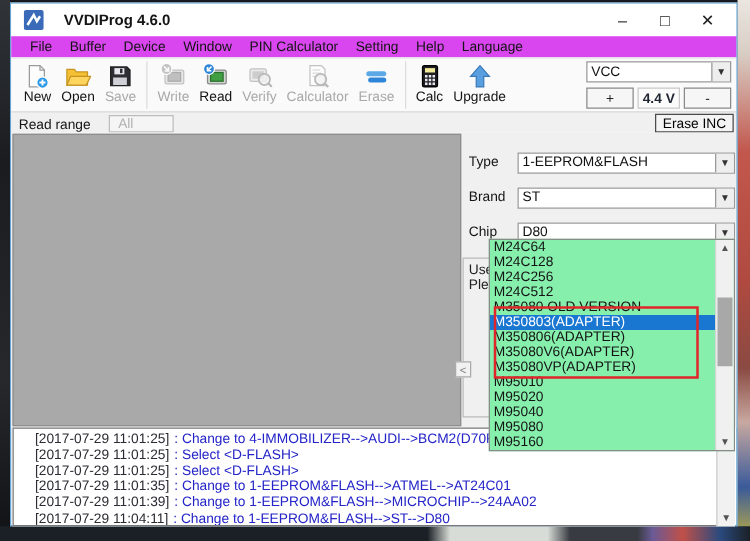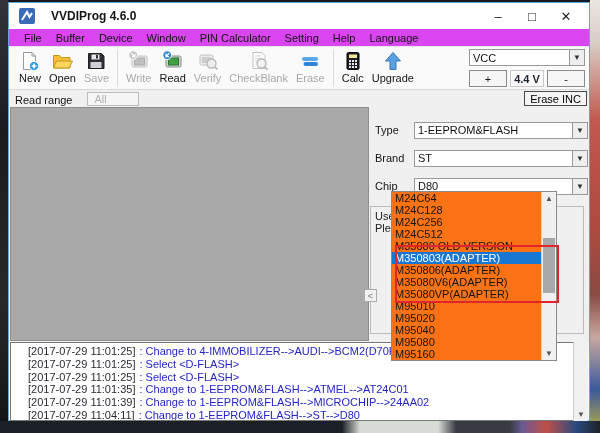--- a/index.html
+++ b/index.html
@@ -56,21 +56,21 @@
   .hex { position:absolute; left:1px; top:1px; width:359px; height:234px; background:#a9a9a9; border:1px solid #8e8e8e; }
   .frow { position:absolute; left:366px; height:18px; display:flex; align-items:center; }
   .frow.r1 { top:15px; } .frow.r2 { top:43px; } .frow.r3 { top:71px; }
   .flabel { width:39px; font-size:11px; color:#141414; }
   .fcombo { width:174px; }
   .gbox { position:absolute; left:361px; top:100px; width:214px; height:128px; border:1px solid #bbb; background:#f0f0f0; z-index:1; }
   .hint { position:absolute; left:366px; top:104px; font-size:11px; line-height:12px; color:#222; z-index:1; white-space:nowrap; }
   .sleft { position:absolute; left:355px; top:183px; width:13px; height:13px; border:1px solid #aaa; background:#f1f1f1; color:#777; font-size:9px; display:flex; align-items:center; justify-content:center; z-index:1; }
 
   
-  .chiplist { position:absolute; left:382px; top:188px; width:166px; height:170px; background:#f97316; border:1px solid #8a8a8a; z-index:5; }
+  .chiplist { position:absolute; left:382px; top:188px; width:197px; height:170px; background:#86efac; border:1px solid #8a8a8a; z-index:5; }
   .citems { position:absolute; left:0; top:0; right:15px; bottom:0; overflow:hidden; }
   .citem { height:12px; line-height:12px; font-size:11px; padding-left:3px; color:#141414; white-space:nowrap; }
   .citem.sel { background:#1977d2; color:#fff; }
   .cscroll { position:absolute; right:0; top:0; width:15px; bottom:0; background:#f0f0f0; border-left:1px solid #d4d4d4; }
   .sarr { position:absolute; left:0; width:14px; height:13px; font-size:8px; color:#555; display:flex; align-items:center; justify-content:center; }
   .sarr.up { top:0; } .sarr.down { bottom:0; }
   .cthumb { position:absolute; left:1px; top:46px; width:12px; height:55px; background:#a8a8a8; }
 
   .redbox { position:absolute; left:386px; top:242px; width:164px; height:58px; border:2px solid #e0262a; z-index:6; }
 
@@ -184,21 +184,21 @@
     </div>
     <div class="tbtn dis disicon">
       <span class="tico">
           <svg viewBox="0 0 22 22">
             <path d="M5 2.5h9l3 3v13H5z" fill="#fff" stroke="#8a8a8a"></path>
             <path d="M7 6h6M7 8.5h7M7 11h7" stroke="#99aabb" stroke-width=".8"></path>
             <circle cx="13.5" cy="13.5" r="4.5" fill="rgba(225,235,245,.8)" stroke="#5a7a9a" stroke-width="1.4"></circle>
             <path d="M16.8 16.8l2.8 2.8" stroke="#5a7a9a" stroke-width="1.8"></path>
           </svg>
         </span>
-      <span class="tlab">CheckBlank</span>
+      <span class="tlab">Calculator</span>
     </div>
     <div class="tbtn dis">
       <span class="tico">
           <svg viewBox="0 0 22 22">
             <rect x="3" y="7" width="16" height="4" rx="2" fill="#5aa9e6"></rect>
             <rect x="4.5" y="12" width="14.5" height="4" rx="2" fill="#2f86d8"></rect>
           </svg>
         </span>
       <span class="tlab">Erase</span>
     </div>

